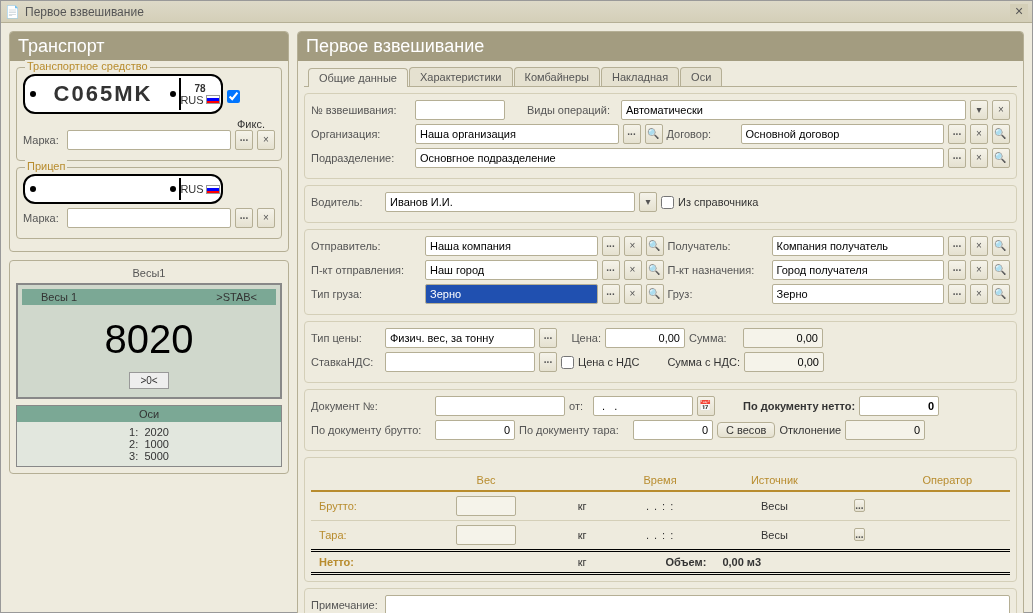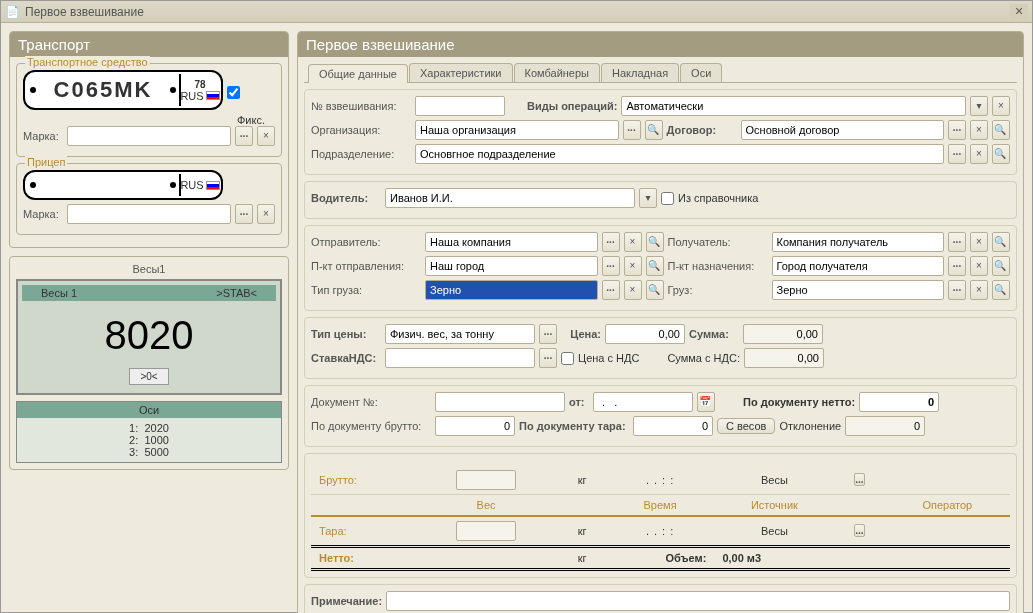--- a/index.html
+++ b/index.html
@@ -7,21 +7,21 @@
 .window { width: 1033px; height: 613px; background: #EEEBDE; border: 1px solid #999; position: relative; }
 .titlebar { height: 22px; background: linear-gradient(#DDD9C8, #D4CFB8); border-bottom: 1px solid #B5AF95; display: flex; align-items: center; padding: 0 4px; }
 .titlebar .icon { width: 16px; height: 16px; margin-right: 4px; display:inline-flex; align-items:center; justify-content:center; font-size:12px; }
 .titlebar .title { font-size: 12px; color: #555; flex: 1; }
 .titlebar .close { width: 18px; height: 16px; background: #D4CFB8; text-align: center; line-height: 14px; font-size: 14px; color: #555; cursor: pointer; }
 .content { display: flex; height: calc(100% - 22px); padding: 8px; gap: 8px; }
 .col-left { width: 280px; }
 .col-right { flex: 1; display:flex; flex-direction:column; }
 
 .panel { border: 1px solid #B5AF95; background: #EEEBDE; border-radius: 4px; margin-bottom: 8px; }
-.panel-head { background: #A39C80; color: #fff; font-size: 15px; padding: 4px 8px; border-radius: 3px 3px 0 0; }
+.panel-head { background: #A39C80; color: #fff; font-size: 18px; padding: 4px 8px; border-radius: 3px 3px 0 0; }
 .panel-body { padding: 6px; }
 
 .fieldset { border: 1px solid #B5AF95; border-radius: 4px; margin-bottom: 6px; padding: 6px; position: relative; }
 .fieldset-title { color: #B88C2E; font-size: 11px; position: absolute; top: -8px; left: 8px; background: #EEEBDE; padding: 0 2px; }
 
 .plate { border: 2px solid #000; border-radius: 12px; background: #fff; height: 40px; display: flex; align-items: center; padding: 2px; position: relative; width: 200px; margin-bottom: 4px; }
 .plate .dot { width: 6px; height: 6px; background: #000; border-radius: 50%; margin: 0 3px; }
 .plate .num { font-size: 22px; font-weight: bold; flex: 1; text-align: center; letter-spacing: 2px; }
 .plate .region { width: 40px; border-left: 2px solid #000; height: 100%; display: flex; flex-direction: column; align-items: center; justify-content: center; }
 .plate .region-num { font-size: 10px; font-weight: bold; }
@@ -46,21 +46,21 @@
 .axles-head { background: #7BA895; color: #333; padding: 2px 6px; font-size: 11px; }
 .axles-body { padding: 4px 8px; font-family: monospace; font-size: 11px; }
 
 .tabs { display: flex; border-bottom: 1px solid #B5AF95; margin-bottom: 6px; padding-left: 4px; }
 .tab { border: 1px solid #B5AF95; border-bottom: none; padding: 3px 10px; margin-right: 1px; background: #E5E1D0; border-radius: 4px 4px 0 0; cursor: pointer; font-size: 11px; color: #555; }
 .tab.active { background: #EEEBDE; position: relative; top: 1px; }
 
 .group { border: 1px solid #D4CFB8; border-radius: 4px; padding: 6px; margin-bottom: 6px; }
 .grow { display: flex; align-items: center; gap: 4px; margin-bottom: 4px; }
 .gl { min-width: 100px; color: #555; }
-.gm { min-width: 70px; color: #555; font-weight: bold; }
+.gm { min-width: 70px; color: #555; }
 .gv { border: 1px solid #B5AF95; background: #fff; height: 20px; padding: 0 4px; border-radius: 2px; }
 .gv.sel { background: #2050B0; color: #fff; }
 .gv.ro { background: #F5F3EA; }
 .num-r { text-align: right; }
 
 .wtable { width: 100%; border-collapse: collapse; margin-top: 6px; }
 .wtable th, .wtable td { padding: 4px 8px; text-align: center; border-bottom: 1px solid #D4CFB8; font-size: 11px; }
 .wtable th { color: #B88C2E; font-weight: normal; border-bottom: 2px solid #B88C2E; }
 .wtable .tl { text-align: left; color: #B88C2E; }
 .wtable .tr { text-align: right; }
@@ -290,36 +290,36 @@
               <button class="btn" style="padding:1px 8px;">С весов</button>
               <span>Отклонение</span>
               <input class="gv ro num-r" style="width: 80px;" readonly="" value="0">
             </div>
           </div>
 
           <div class="group">
             <table class="wtable">
               <tbody>
                   <tr>
+                <th></th>
+                <th>Вес</th>
+                <th></th>
+                <th>Время</th>
+                <th>Источник</th>
+                <th></th>
+                <th>Оператор</th>
+              </tr>
+              <tr>
                 <td class="tl">Брутто:</td>
                 <td><input class="gv ro num-r" style="width: 60px;" readonly=""></td>
                 <td>кг</td>
                 <td><span class="dots">.  .     : :</span></td>
                 <td>Весы</td>
                 <td><span class="select-btn ellip">...</span></td>
                 <td></td>
-              </tr>
-              <tr>
-                <th></th>
-                <th>Вес</th>
-                <th></th>
-                <th>Время</th>
-                <th>Источник</th>
-                <th></th>
-                <th>Оператор</th>
               </tr>
               <tr>
                 <td class="tl">Тара:</td>
                 <td><input class="gv ro num-r" style="width: 60px;" readonly=""></td>
                 <td>кг</td>
                 <td><span class="dots">.  .     : :</span></td>
                 <td>Весы</td>
                 <td><span class="select-btn ellip">...</span></td>
                 <td></td>
               </tr>

